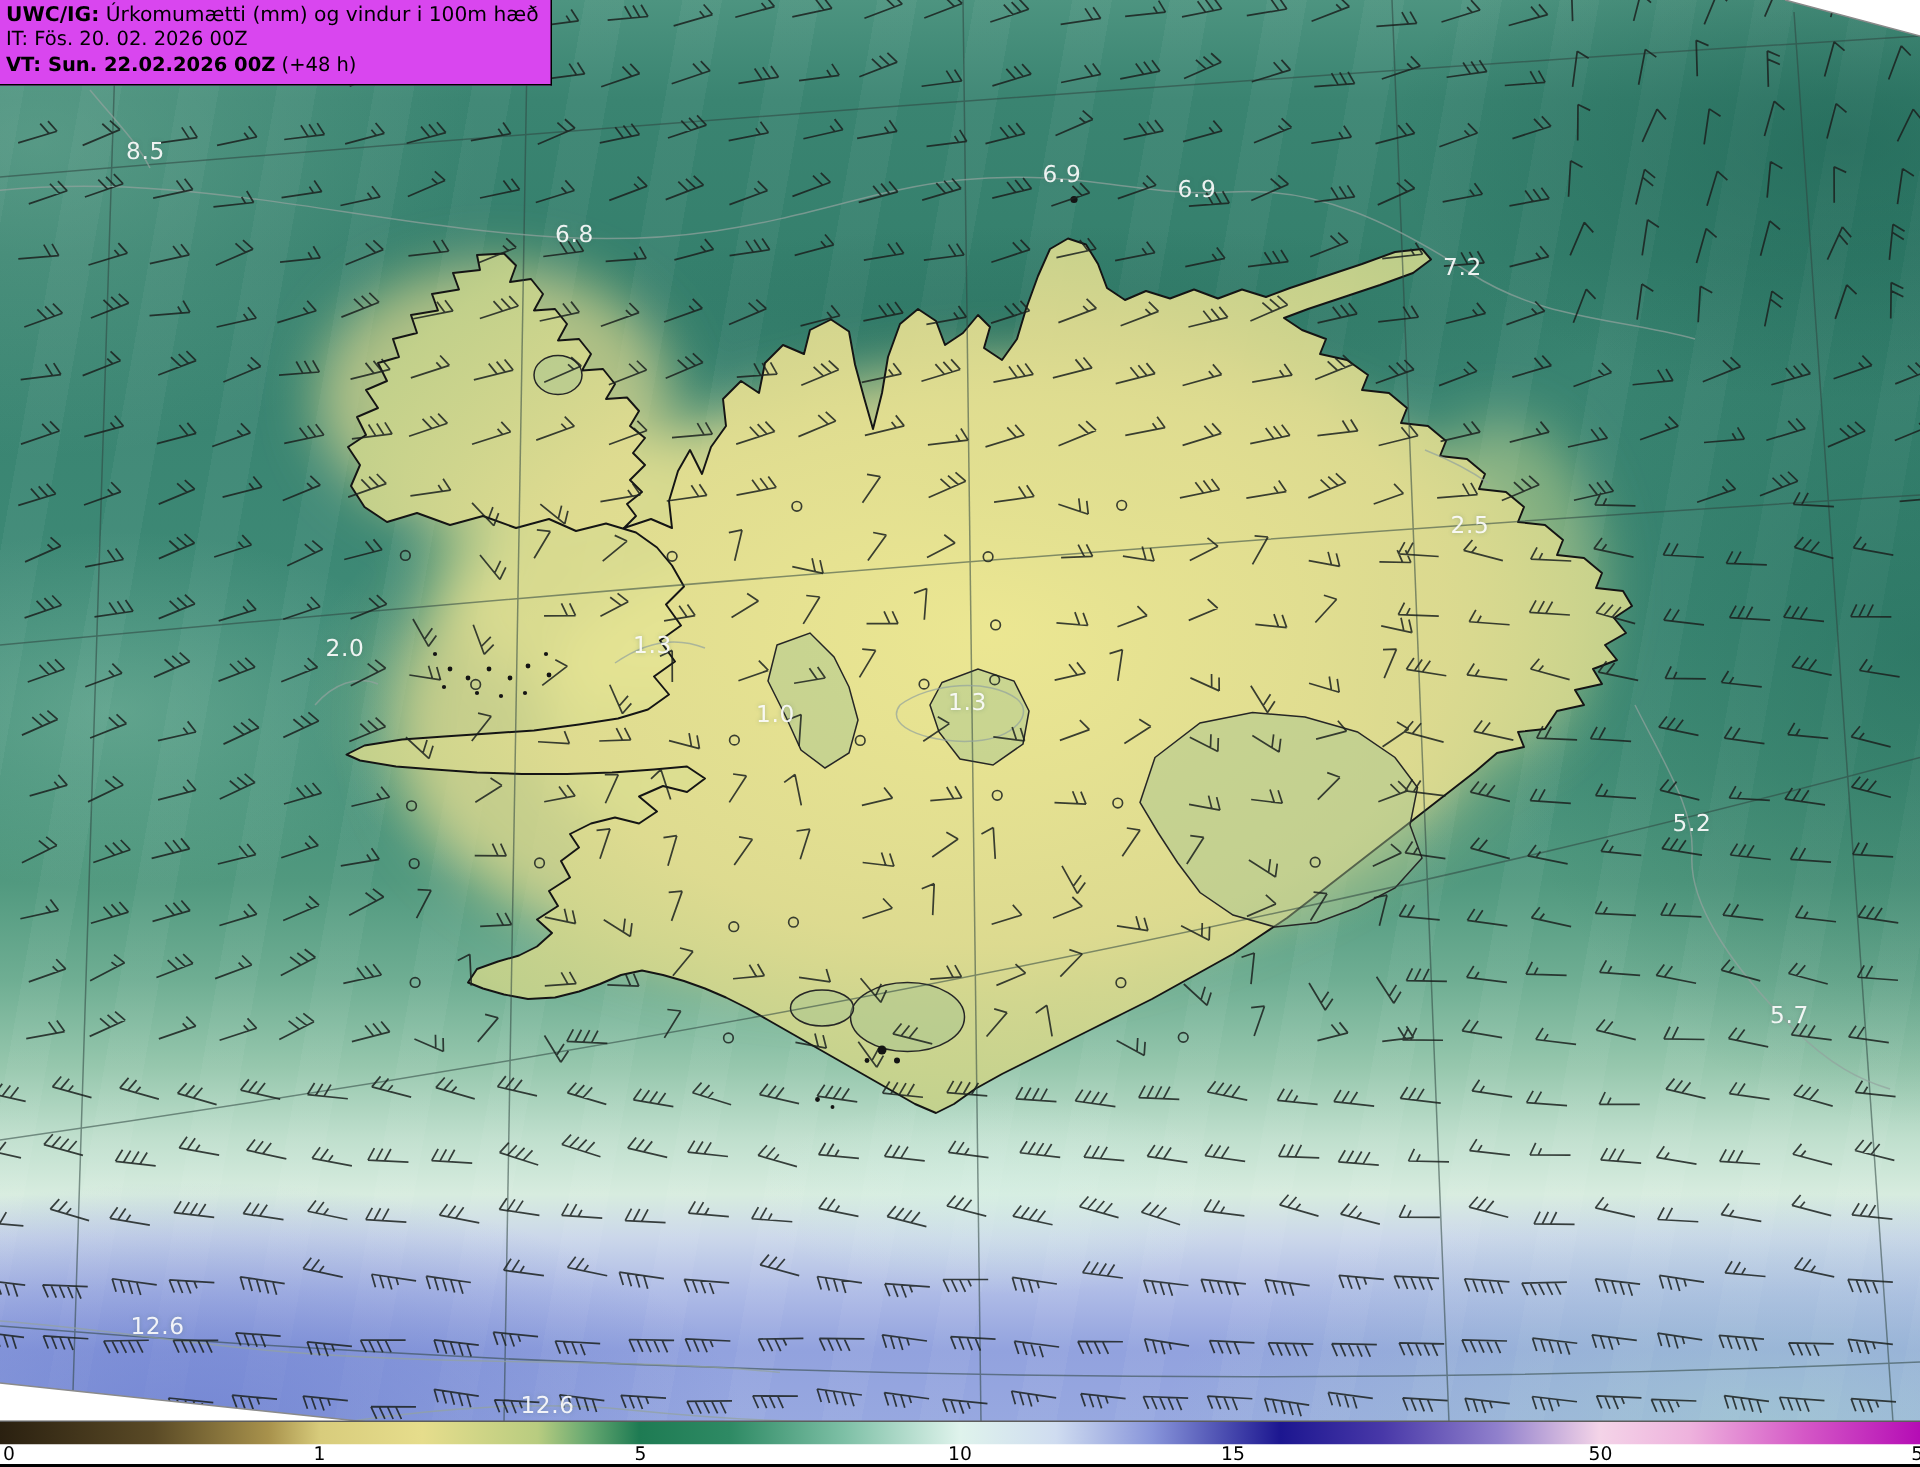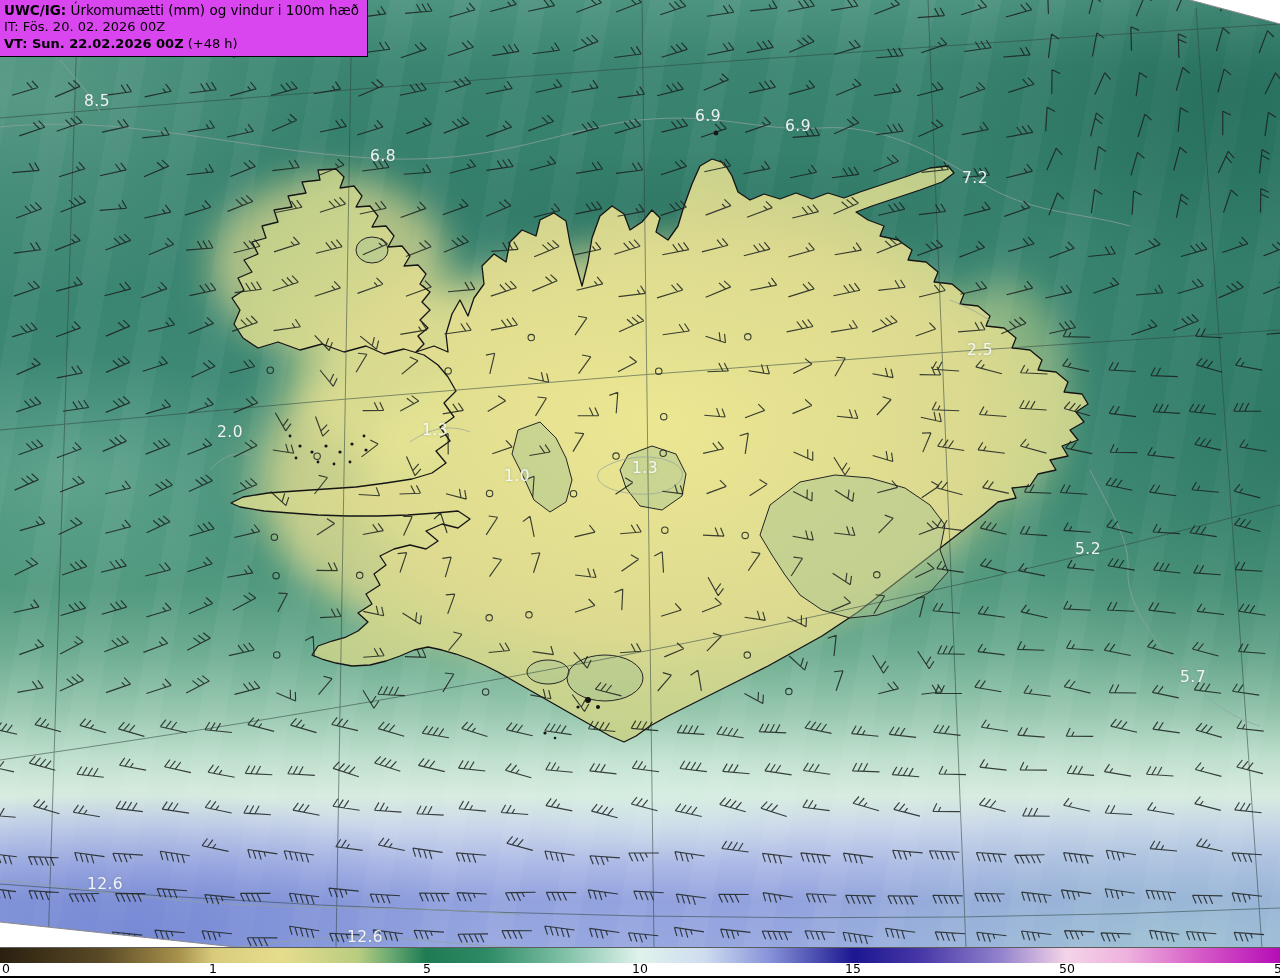--- a/index.html
+++ b/index.html
@@ -175,21 +175,21 @@
     </g>
   </svg>
 
   <div id="contour-labels">
       <span style="left: 97px; top: 101px;">8.5</span>
       <span style="left: 383px; top: 156px;">6.8</span>
       <span style="left: 708px; top: 116px;">6.9</span>
       <span style="left: 798px; top: 126px;">6.9</span>
       <span style="left: 975px; top: 178px;">7.2</span>
       <span style="left: 980px; top: 308px; margin-top: 42px;">2.5</span>
-      <span style="left: 1088px; top: 549px;">5.2</span>
+      <span style="left: 1128px; top: 549px;">5.2</span>
       <span style="left: 1193px; top: 677px;">5.7</span>
       <span style="left: 435px; top: 430px;">1.3</span>
       <span style="left: 645px; top: 468px;">1.3</span>
       <span style="left: 517px; top: 476px;">1.0</span>
       <span style="left: 230px; top: 432px;">2.0</span>
       <span style="left: 105px; top: 884px;">12.6</span>
       <span style="left: 365px; top: 937px;">12.6</span>
     </div>
 
   <div class="title-box">
@@ -202,18 +202,18 @@
     </div>
   </div>
 
   <div class="cb-sep"></div>
   <div class="colorbar" id="colorbar" style="background: linear-gradient(90deg, rgb(42, 32, 16) 0%, rgb(90, 74, 38) 8%, rgb(168, 146, 76) 14%, rgb(216, 204, 124) 16.7%, rgb(230, 221, 140) 22%, rgb(184, 204, 128) 28%, rgb(106, 170, 114) 30.5%, rgb(30, 123, 83) 33.3%, rgb(46, 138, 100) 38%, rgb(126, 192, 166) 44%, rgb(223, 243, 236) 50%, rgb(207, 220, 240) 55%, rgb(136, 149, 218) 60%, rgb(28, 22, 144) 66.7%, rgb(72, 56, 168) 72%, rgb(144, 128, 204) 78%, rgb(244, 212, 232) 83.3%, rgb(238, 178, 221) 88%, rgb(212, 87, 198) 94%, rgb(181, 12, 181) 100%);"></div>
   <div class="cb-ticks" id="cb-ticks">
       <span style="left: 2px; transform: none;">0</span>
       <span style="left: 213px; transform: translateX(-50%);">1</span>
       <span style="left: 427px; transform: translateX(-50%);">5</span>
       <span style="left: 640px; transform: translateX(-50%);">10</span>
-      <span style="left: 853px; transform: translateX(-50%);">15</span>
+      <span style="left: 822px; transform: translateX(-50%);">15</span>
       <span style="left: 1067px; transform: translateX(-50%);">50</span>
       <span style="left: 1278px; transform: translateX(-100%); margin-left: 12px;">50</span>
     </div>
   <div class="bottom-border"></div>
 </div>
 
 </body></html>

